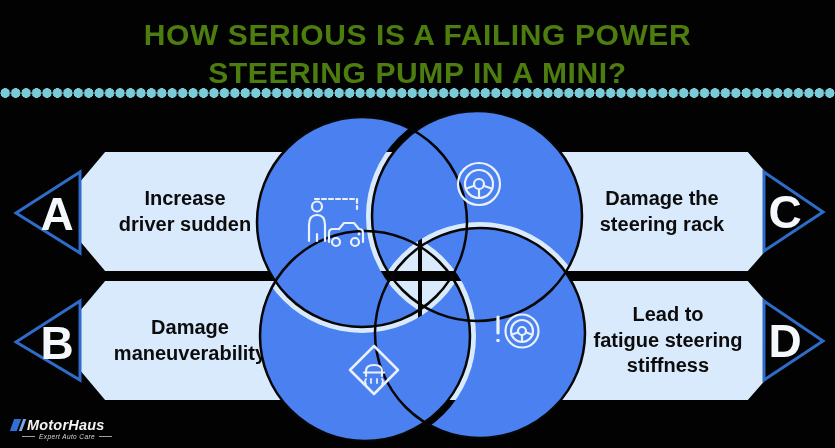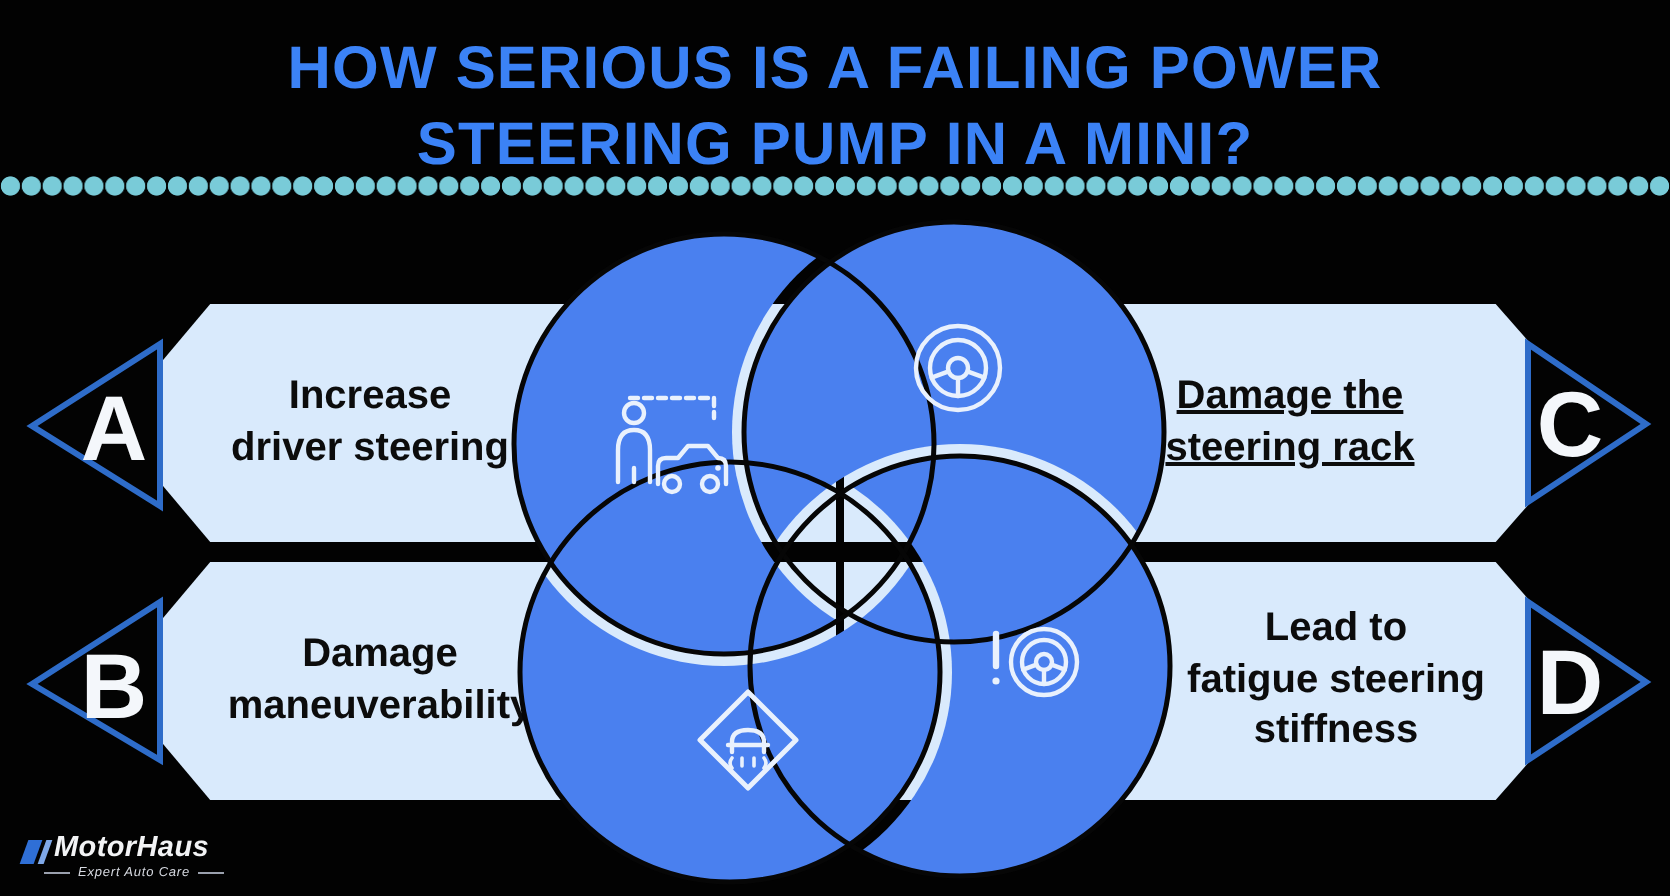--- a/index.html
+++ b/index.html
@@ -5,74 +5,74 @@
   html,body{margin:0;padding:0;background:#000;}
   .canvas{
     position:relative;width:835px;height:448px;background:#020202;overflow:hidden;
     font-family:"Liberation Sans",sans-serif;
   }
   
   .title{
     position:absolute;top:16px;left:0;width:100%;
     text-align:center;white-space:pre-line;
     font-weight:bold;font-size:30px;line-height:38px;letter-spacing:.6px;
-    color:#3b82f6;
+    color:#4d7c0f;
   }
   
   .dots{
     position:absolute;top:88px;left:0;width:835px;height:10px;
     background-image:radial-gradient(circle closest-side,#79cbd8 92%,rgba(0,0,0,0) 100%);
     background-size:10.45px 10px;
   }
   
   .banner{position:absolute;height:119px;background:#d9eafc;}
   .banner.left{left:55px;width:363px;clip-path:polygon(0 50%,13.8% 0,100% 0,100% 100%,13.8% 100%);}
   .banner.right{left:422px;width:378px;clip-path:polygon(0 0,86.2% 0,100% 50%,86.2% 100%,0 100%);}
   .row1{top:152px;} .row2{top:281px;}
   .banner-text{
     position:absolute;top:0;height:100%;display:flex;align-items:center;justify-content:center;
     text-align:center;white-space:pre-line;color:#0c0c0c;
     font-weight:bold;font-size:20px;line-height:25.5px;
   }
   .bt-a{left:40px;width:180px;}
   .bt-b{left:40px;width:190px;}
-  .bt-c{left:133px;width:180px;text-decoration:underline;}
+  .bt-c{left:150px;width:180px;}
   .bt-d{left:156px;width:180px;}
   
   .overlay{position:absolute;top:0;left:0;width:835px;height:448px;}
   
   .letter{
     position:absolute;width:54px;height:56px;display:flex;align-items:center;justify-content:center;
     color:#f4f7fb;font-weight:bold;font-size:46px;line-height:56px;
   }
   .la{left:30px;top:186px;} .lb{left:30px;top:315px;}
   .lc{left:758px;top:184px;} .ld{left:758px;top:313px;}
   
   .logo{position:absolute;left:12px;top:417px;width:120px;}
-  .logo-row{display:flex;align-items:flex-end;height:15px;}
+  .logo-row{display:flex;align-items:center;height:15px;}
   .logo-bar{width:7px;height:12px;background:#2f6fd6;transform:skewX(-20deg);margin-right:2px;}
   .logo-bar2{width:3px;height:12px;background:#7fa8e8;transform:skewX(-20deg);margin-right:3px;}
   .brand{color:#f2f3f5;font-weight:bold;font-style:italic;font-size:14.5px;letter-spacing:.2px;}
   .tagline-row{display:flex;align-items:center;margin-top:1px;margin-left:10px;}
   .tag-line{width:13px;height:1px;background:#9aa0ad;}
   .tagline{color:#d6d9e0;font-size:6.5px;font-style:italic;margin:0 4px;letter-spacing:.4px;}
 </style>
 </head>
 <body>
 
 <div class="canvas">
 
   <div class="title">HOW SERIOUS IS A FAILING POWER
 STEERING PUMP IN A MINI?</div>
 
   <div class="dots"></div>
 
   <div class="banner left row1">
     <div class="banner-text bt-a">Increase
-driver steering</div>
+driver sudden</div>
   </div>
   <div class="banner left row2">
     <div class="banner-text bt-b">Damage
 maneuverability</div>
   </div>
   <div class="banner right row1">
     <div class="banner-text bt-c">Damage the
 steering rack</div>
   </div>
   <div class="banner right row2">

